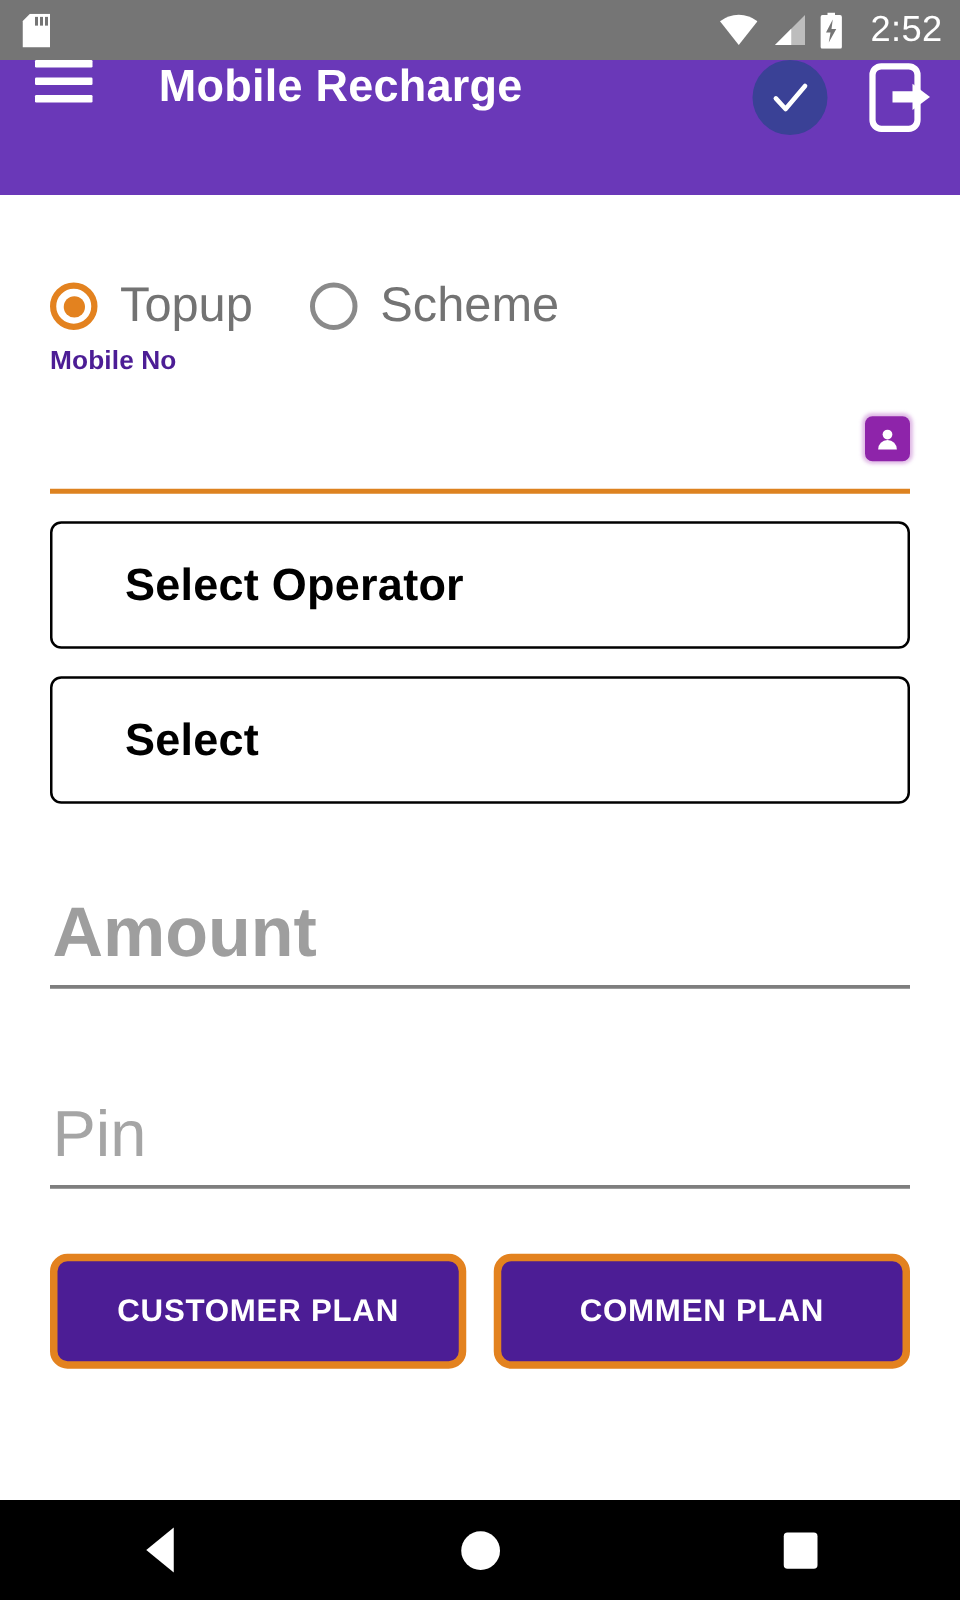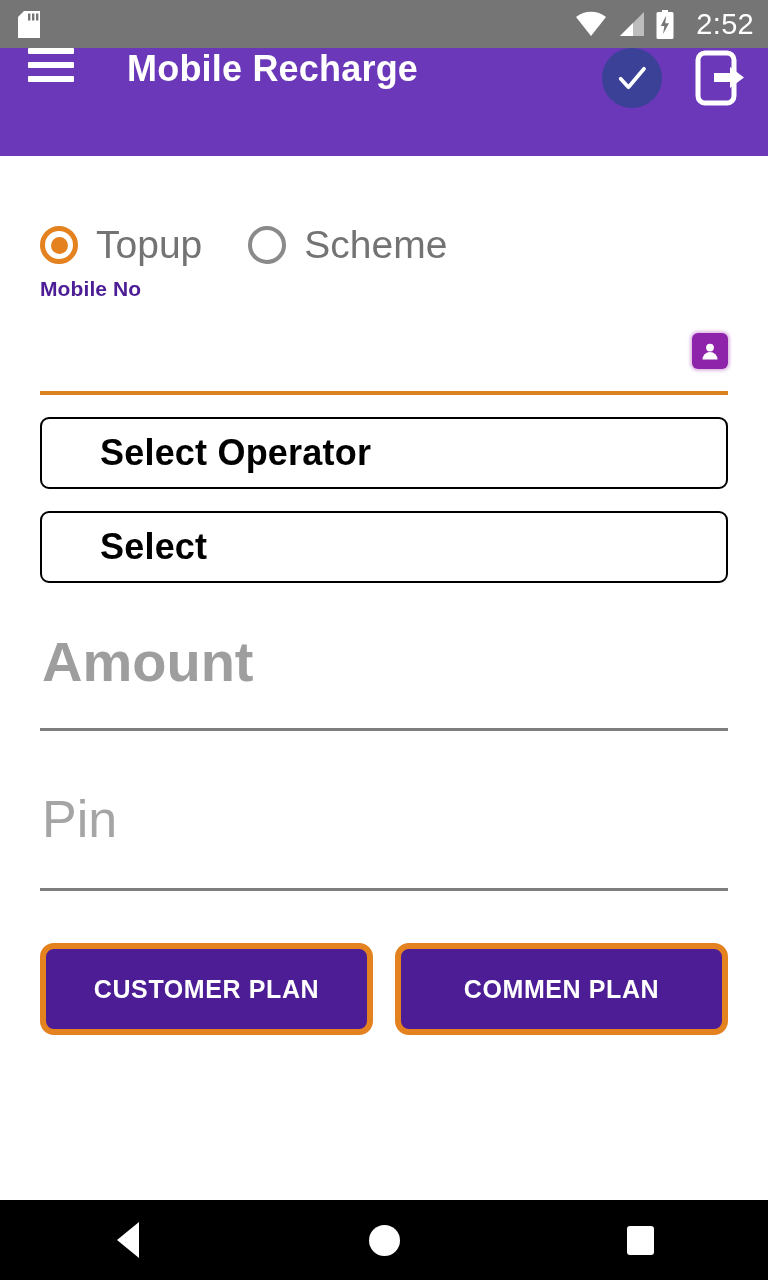--- a/index.html
+++ b/index.html
@@ -186,21 +186,21 @@
     align-items: center;
     justify-content: center;
     cursor: pointer;
     box-shadow: 0 0 3px 2px rgba(186,104,200,0.45);
   }
   .contact-btn svg { width: 22px; height: 22px; display:block; }
 
   
   .dropdown {
     margin-top: 22px;
-    height: 72px;
+    height: 102px;
     border: 2px solid #000000;
     border-radius: 9px;
     display: flex;
     align-items: center;
     padding-left: 58px;
     cursor: pointer;
     background: #ffffff;
   }
   .dropdown.second { margin-top: 22px; }
   .dropdown-text {
@@ -209,21 +209,21 @@
     color: #000000;
     letter-spacing: 0.2px;
   }
 
   
   .uline-field {
     position: relative;
     border-bottom: 3px solid #7E7E7E;
     height: 102px;
     display: flex;
-    align-items: flex-start;
+    align-items: flex-end;
   }
   .uline-field.amount { margin-top: 46px; }
   .uline-field.pin { margin-top: 58px; }
   .uline-input {
     width: 100%;
     border: none;
     outline: none;
     background: transparent;
     font-family: "Liberation Sans", sans-serif;
     color: #1a1a1a;

